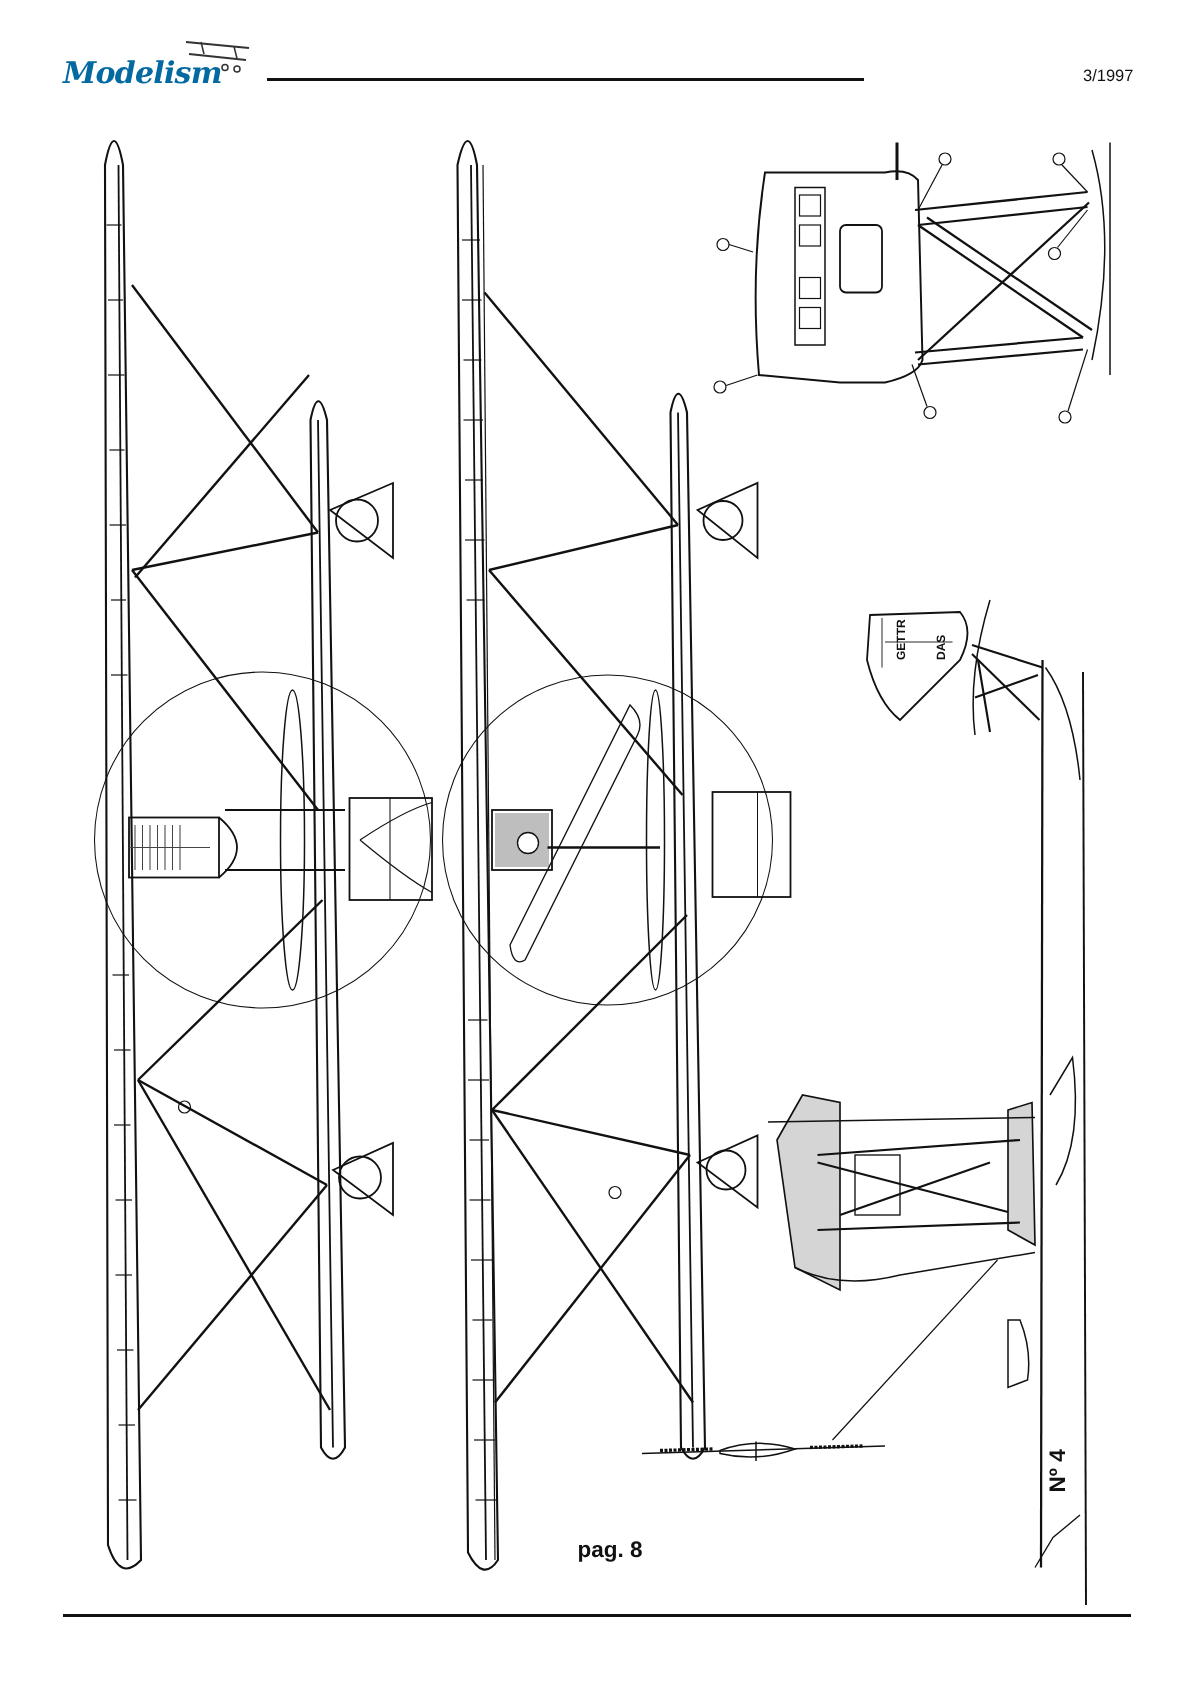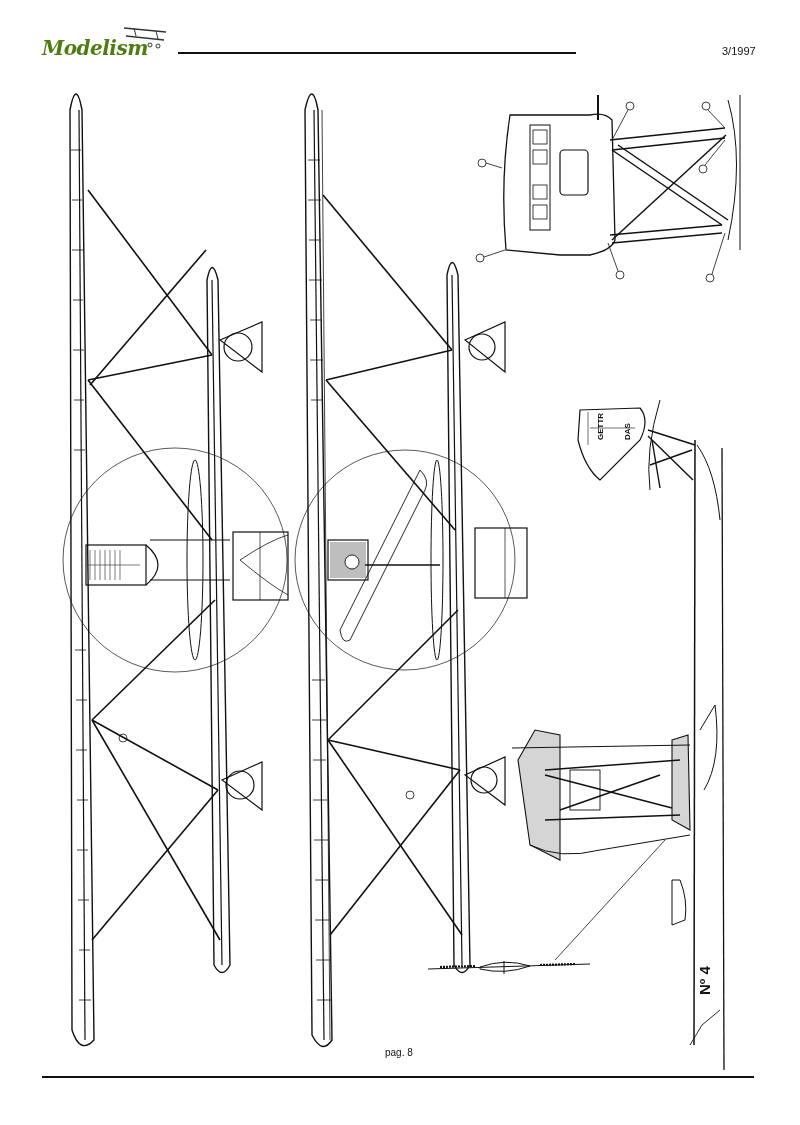--- a/index.html
+++ b/index.html
@@ -1,24 +1,24 @@
 <!DOCTYPE html>
 <html><head>
 <meta charset="utf-8">
 <style>
   html, body { margin:0; padding:0; background:#ffffff; }
   body { width:800px; height:1125px; position:relative; overflow:hidden;
          font-family:"Liberation Sans", sans-serif; color:#111; }
   .logo { position:absolute; left:42px; top:36px; font-family:"DejaVu Serif", serif;
-          font-style:italic; font-weight:bold; font-size:20px; letter-spacing:-0.5px; color:#4d7c0f; }
+          font-style:italic; font-weight:bold; font-size:20px; letter-spacing:-0.5px; color:#0369a1; }
   .logo-plane { position:absolute; left:120px; top:22px; }
   .header-rule { position:absolute; left:178px; top:52px; width:398px; height:2px; background:#111; }
   .issue { position:absolute; left:722px; top:45px; font-size:11px; color:#111; }
   .footer-rule { position:absolute; left:42px; top:1076px; width:712px; height:2px; background:#111; }
-  .page-no { position:absolute; left:385px; top:1047px; font-size:10px; color:#111; }
+  .page-no { position:absolute; left:385px; top:1025px; font-size:15px; color:#111;font-weight:bold; }
   svg.drawing { position:absolute; left:0; top:0; }
   .lbl-vert { font-family:"Liberation Sans", sans-serif; font-weight:bold; }
 </style>
 </head>
 <body>
 
 <div class="logo">Modelism</div>
 <svg class="logo-plane" width="50" height="28" viewBox="0 0 50 28">
   <line x1="4" y1="6" x2="46" y2="10" stroke="#333" stroke-width="1.5"></line>
   <line x1="6" y1="14" x2="44" y2="18" stroke="#333" stroke-width="1.5"></line>

